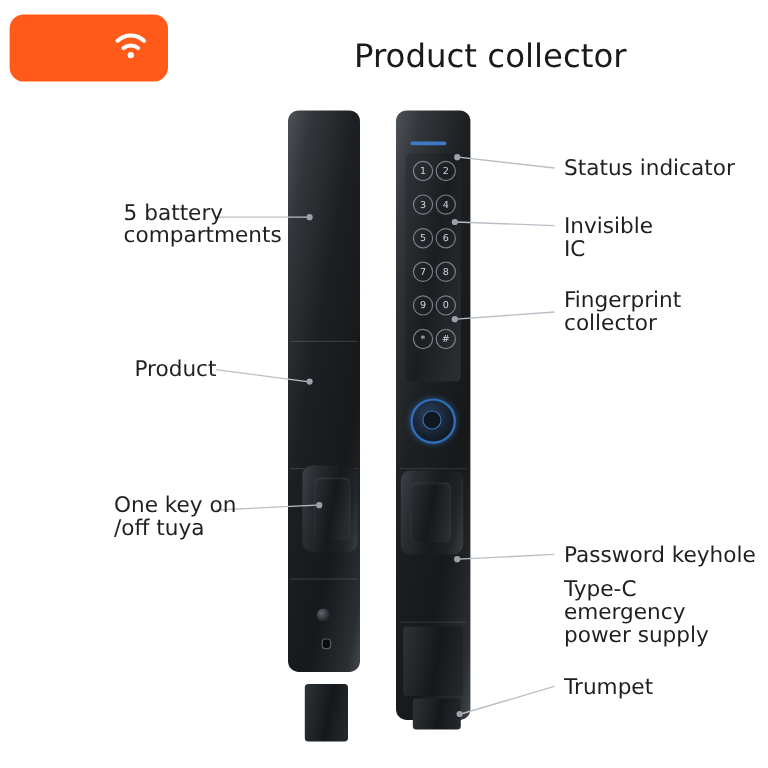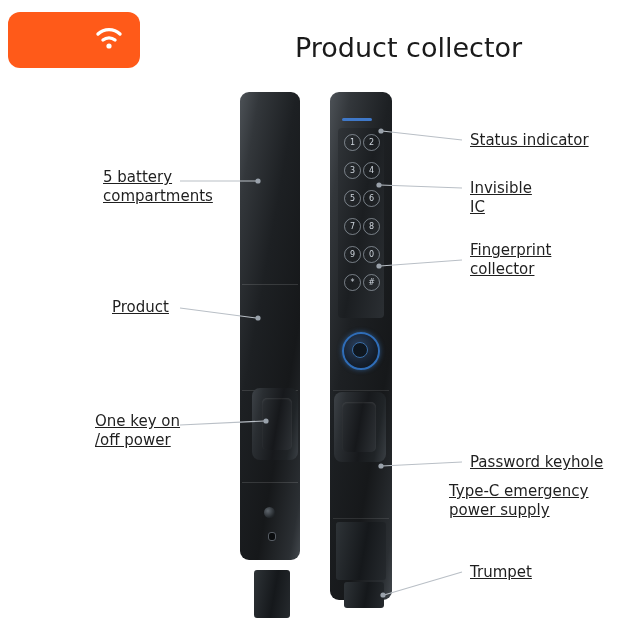--- a/index.html
+++ b/index.html
@@ -172,26 +172,25 @@
 
   .speaker {
     position: absolute;
     border-radius: 3px;
     background: linear-gradient(100deg, #2e3337 0%, #15181b 55%, #262a2e 100%);
   }
 
   
   .label {
     position: absolute;
-    font-size: 15px;
+    font-size: 18px;
     color: #1f1f1f;
     font-family: "DejaVu Sans", sans-serif;
     line-height: 19px;
     white-space: pre-line;
-    text-decoration: underline;
   }
 
   
   svg#leaders {
     position: absolute;
     left: 0;
     top: 0;
     width: 640px;
     height: 640px;
     pointer-events: none;
@@ -287,23 +286,23 @@
   <circle class="dot" cx="381" cy="466" r="2.6"></circle>
 
   <line class="leader" x1="384" y1="595" x2="462" y2="572"></line>
   <circle class="dot" cx="383" cy="595" r="2.6"></circle>
 </svg>
 
 <div class="label" style="left:103px; top:168px; width:120px; text-align:left;">5 battery
 compartments</div>
 <div class="label" style="left:112px; top:298px; width:100px;">Product</div>
 <div class="label" style="left:95px; top:412px; width:110px;">One key on
-/off power</div>
+/off tuya</div>
 
 <div class="label" style="left:470px; top:131px; width:160px;">Status indicator</div>
 <div class="label" style="left:470px; top:179px; width:160px;">Invisible
 IC</div>
 <div class="label" style="left:470px; top:241px; width:160px;">Fingerprint
 collector</div>
 <div class="label" style="left:470px; top:453px; width:165px;">Password keyhole</div>
-<div class="label" style="left:449px; top:482px; width:165px;">Type-C emergency
+<div class="label" style="left:470px; top:482px; width:165px;">Type-C emergency
 power supply</div>
 <div class="label" style="left:470px; top:563px; width:140px;">Trumpet</div>
 
 </body></html>

